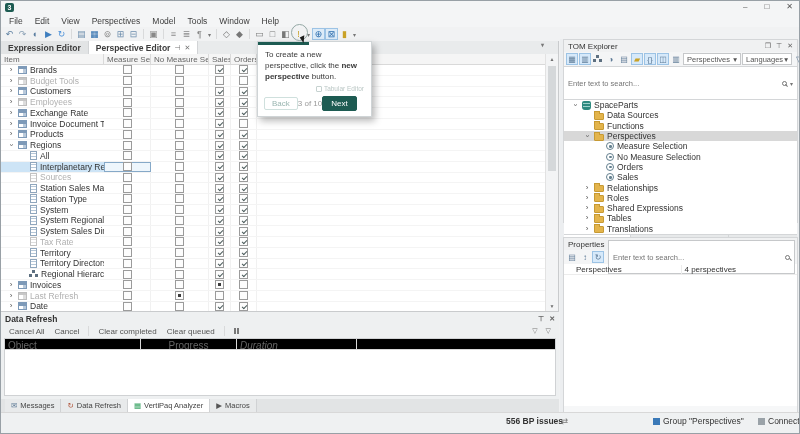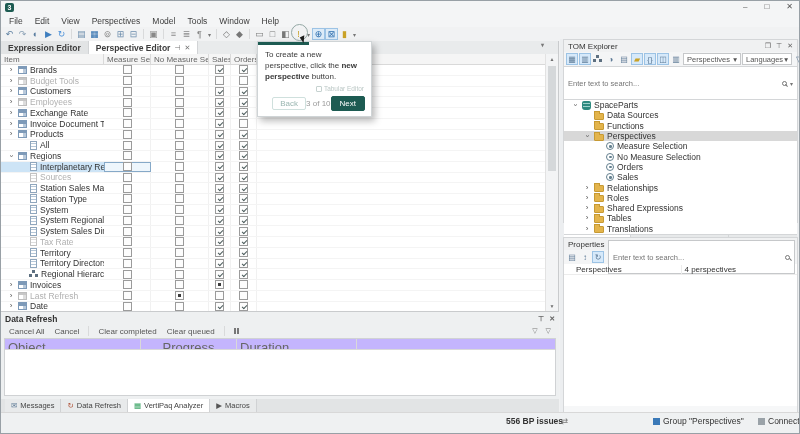--- a/index.html
+++ b/index.html
@@ -49,21 +49,21 @@
   .vs-arrow{height:10px;text-align:center;font-size:5px;color:#707070;line-height:10px}
   .vs-thumb{position:absolute;left:2px;right:2px;top:12px;height:105px;background:#d5d8da}
   .vs-down{position:absolute;bottom:0;left:0;right:0}
   
   .tour-popup{position:absolute;left:256px;top:40px;width:115px;height:76px;background:#fff;border:1px solid #cfd4d6;box-shadow:3px 4px 7px rgba(0,0,0,.28);z-index:30;font-size:8px}
   .tp-bar{height:3px;background:#fff}
   .tp-bar-fill{height:3px;background:#1d5b52;width:45%}
   .tp-body{padding:5px 7px 0;line-height:1.35;color:#3a3a3a}
   .tp-watermark{display:flex;justify-content:flex-end;align-items:center;gap:2px;color:#bcc8c6;font-size:6.5px;margin-top:3px;padding-right:7px}
   .tp-wm-icon{width:6px;height:6px;border:1px solid #c6d2d0;border-radius:1px}
-  .tp-actions{display:flex;align-items:center;justify-content:flex-end;padding:4px 6px}
+  .tp-actions{display:flex;align-items:center;justify-content:flex-start;padding:4px 6px}
   .btn-back{border:1px solid #cfe0dd;color:#9ab6b1;background:#fff;padding:1px 7px;border-radius:2px}
   .tp-step{color:#9a9a9a}
   .btn-next{background:#1d5b52;color:#fff;border:1px solid #1d5b52;padding:2px 8px;border-radius:2px}
   
   .right-panel{position:absolute;left:559px;top:38px;width:241px;height:373px;background:#eceef0}
   .side-panel{position:absolute;left:3px;right:3px;background:#f6f7f8;border:1px solid #d4d6d8}
   .panel-title{height:12px;display:flex;align-items:center;padding:0 4px;font-size:8px;color:#333;background:#f0f1f2}
   .panel-title .t{flex:1;font-weight:bold;font-weight:normal}
   .pt-icons{display:flex;gap:5px;color:#666;font-size:7px}
   .tom-toolbar{height:14px;display:flex;align-items:center;gap:1px;padding:0 2px;background:#f4f5f6}
@@ -91,21 +91,21 @@
   .prop-name{width:50%;padding-left:12px}
   .prop-value{width:50%;border-left:1px solid #ececec;padding-left:3px}
   .props-rest{background:#fff}
   
   .dr-panel{position:absolute;left:0;top:310px;width:558px;height:88px;background:#eef0f1;border-top:1px solid #c9cbcd}
   .dr-title{height:13px;display:flex;align-items:center;padding:0 4px;font-weight:bold;color:#333}
   .dr-toolbar{height:12px;display:flex;align-items:center;gap:2px;padding:0 4px;color:#555;font-size:8px}
   .dr-action{padding:0 4px}
   .dr-right{margin-left:auto;display:flex;gap:8px;color:#777;font-size:7px;padding-right:4px}
   .dr-grid{position:absolute;left:3px;right:3px;top:26px;bottom:3px;background:#fff;border:1px solid #d0d2d4}
-  .dr-header{display:flex;height:11px;background:#c4b5fd;border-bottom:1px solid #d9d9d9;color:#666;font-size:13px}
+  .dr-header{display:flex;height:11px;background:#000000;border-bottom:1px solid #d9d9d9;color:#666;font-size:10px}
   .pause{display:flex;gap:1.5px;margin-left:4px}
   .pause i{width:2px;height:6px;background:#777}
   
   .bottom-tabs{position:absolute;left:0;top:398px;width:558px;height:13px;background:#e2e4e5;display:flex;padding-left:4px}
   .b-tab{display:flex;align-items:center;gap:3px;padding:0 6px;font-size:7.5px;color:#444;border-right:1px solid #d0d2d4;background:#e8eaeb}
   .b-tab.active{background:#fff}
   .statusbar{position:absolute;left:0;top:411px;width:100%;height:23px;background:#eff1f2;border-top:1px solid #d8d8d8}
   .sb-bp{position:absolute;left:505px;top:3px;font-weight:bold}
   .sb-sync{position:absolute;left:560px;top:3px;color:#777}
   .sb-group{position:absolute;left:652px;top:3px;display:flex;gap:3px;align-items:center}
@@ -326,44 +326,44 @@
         </div>
         <div class="g-cell" style="width: 22px;">
           <span class="cb checked"></span>
         </div>
         <div class="g-cell" style="width: 26px;">
           <span class="cb checked"></span>
         </div>
       </div>
       <div class="grow">
         <div class="g-item">
+          <span style="width: 0px; flex: 0 0 auto;"></span>
+          <span class="expander open">›</span>
+          <span class="icon-table"></span>
+          <span class="g-label">Regions</span>
+        </div>
+        <div class="g-cell" style="width: 47px;">
+          <span class="cb"></span>
+        </div>
+        <div class="g-cell" style="width: 58px;">
+          <span class="cb"></span>
+        </div>
+        <div class="g-cell" style="width: 22px;">
+          <span class="cb checked"></span>
+        </div>
+        <div class="g-cell" style="width: 26px;">
+          <span class="cb checked"></span>
+        </div>
+      </div>
+      <div class="grow">
+        <div class="g-item">
           <span style="width: 12px; flex: 0 0 auto;"></span>
           <span class="expander"></span>
           <span class="icon-column"></span>
           <span class="g-label">All</span>
-        </div>
-        <div class="g-cell" style="width: 47px;">
-          <span class="cb"></span>
-        </div>
-        <div class="g-cell" style="width: 58px;">
-          <span class="cb"></span>
-        </div>
-        <div class="g-cell" style="width: 22px;">
-          <span class="cb checked"></span>
-        </div>
-        <div class="g-cell" style="width: 26px;">
-          <span class="cb checked"></span>
-        </div>
-      </div>
-      <div class="grow">
-        <div class="g-item">
-          <span style="width: 0px; flex: 0 0 auto;"></span>
-          <span class="expander open">›</span>
-          <span class="icon-table"></span>
-          <span class="g-label">Regions</span>
         </div>
         <div class="g-cell" style="width: 47px;">
           <span class="cb"></span>
         </div>
         <div class="g-cell" style="width: 58px;">
           <span class="cb"></span>
         </div>
         <div class="g-cell" style="width: 22px;">
           <span class="cb checked"></span>
         </div>
@@ -853,21 +853,21 @@
       </span>
       <span class="dr-right">
         <span>▽</span>
         <span>▽</span>
       </span>
     </div>
   <div class="dr-grid">
     <div class="dr-header" id="dr-header">
         <span class="gh-cell" style="width: 136px;">Object</span>
         <span class="gh-cell" style="width: 96px; text-align: center;">Progress</span>
-        <span class="gh-cell" style="width: 120px;">Duration</span>
+        <span class="gh-cell" style="width: 120px; font-style: italic;">Duration</span>
       </div>
   </div>
 </div>
 
 <div class="bottom-tabs" id="bottom-tabs">
     <div class="b-tab">
       <span style="color: rgb(93, 122, 150);">✉</span>
       <span>Messages</span>
     </div>
     <div class="b-tab">

